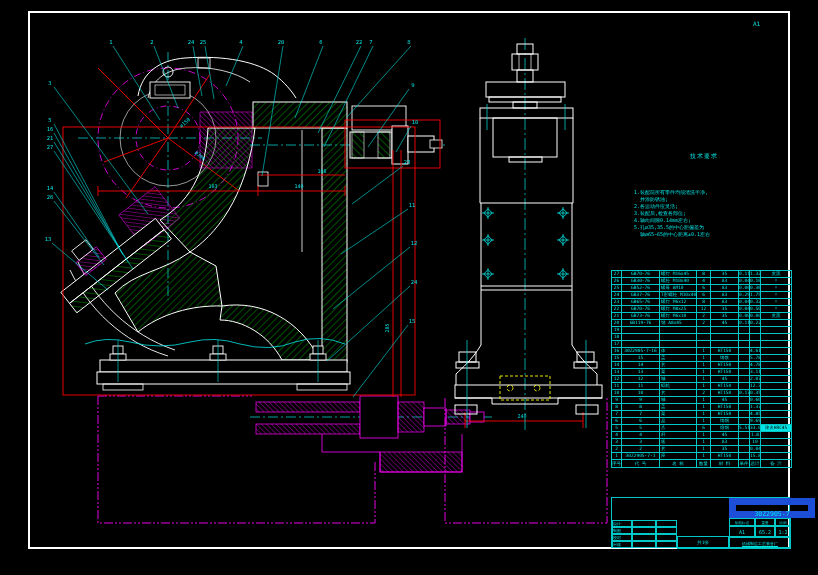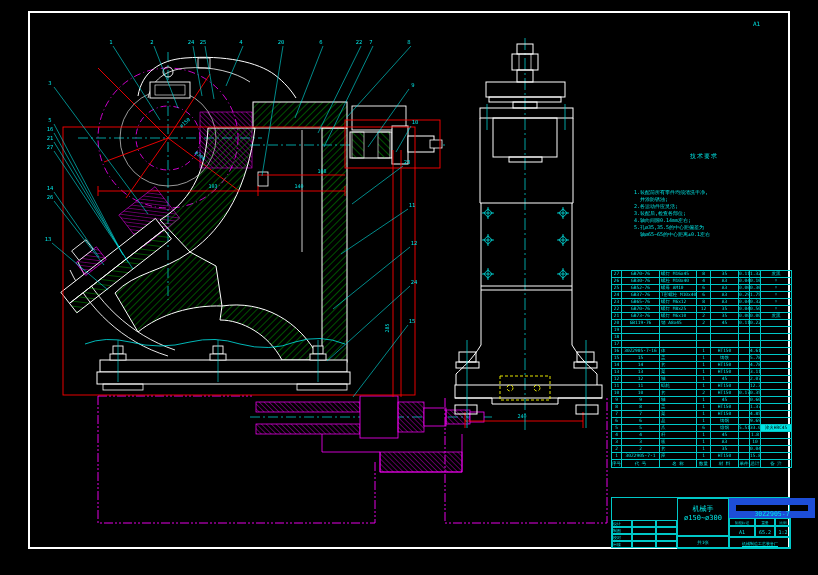--- a/index.html
+++ b/index.html
@@ -666,24 +666,20 @@
         <div class="c3"></div>
       </div>
 
       <div class="trow">
         <div class="c1">审核</div>
         <div class="c2"></div>
         <div class="c3"></div>
       </div>
 
   </div>
-  <div class="tbname">
-    <div class="nm">机械手</div>
-    <div class="sp">ø150~ø300</div>
-  </div>
   <div class="tbsheet">共1张</div>
   <div class="tbno">30Z2905-7</div>
   <div class="tbh" style="left:117px;width:26px;">阶段标记</div>
   <div class="tbh" style="left:143px;width:20px;">重量</div>
   <div class="tbh" style="left:163px;width:16px;">比例</div>
   <div class="tbv" style="left:117px;width:26px;">A1</div>
   <div class="tbv" style="left:143px;width:20px;">65.2</div>
   <div class="tbv" style="left:163px;width:16px;">1:2</div>
   <div class="tbco">机械制造工艺装备厂</div>
 </div>

